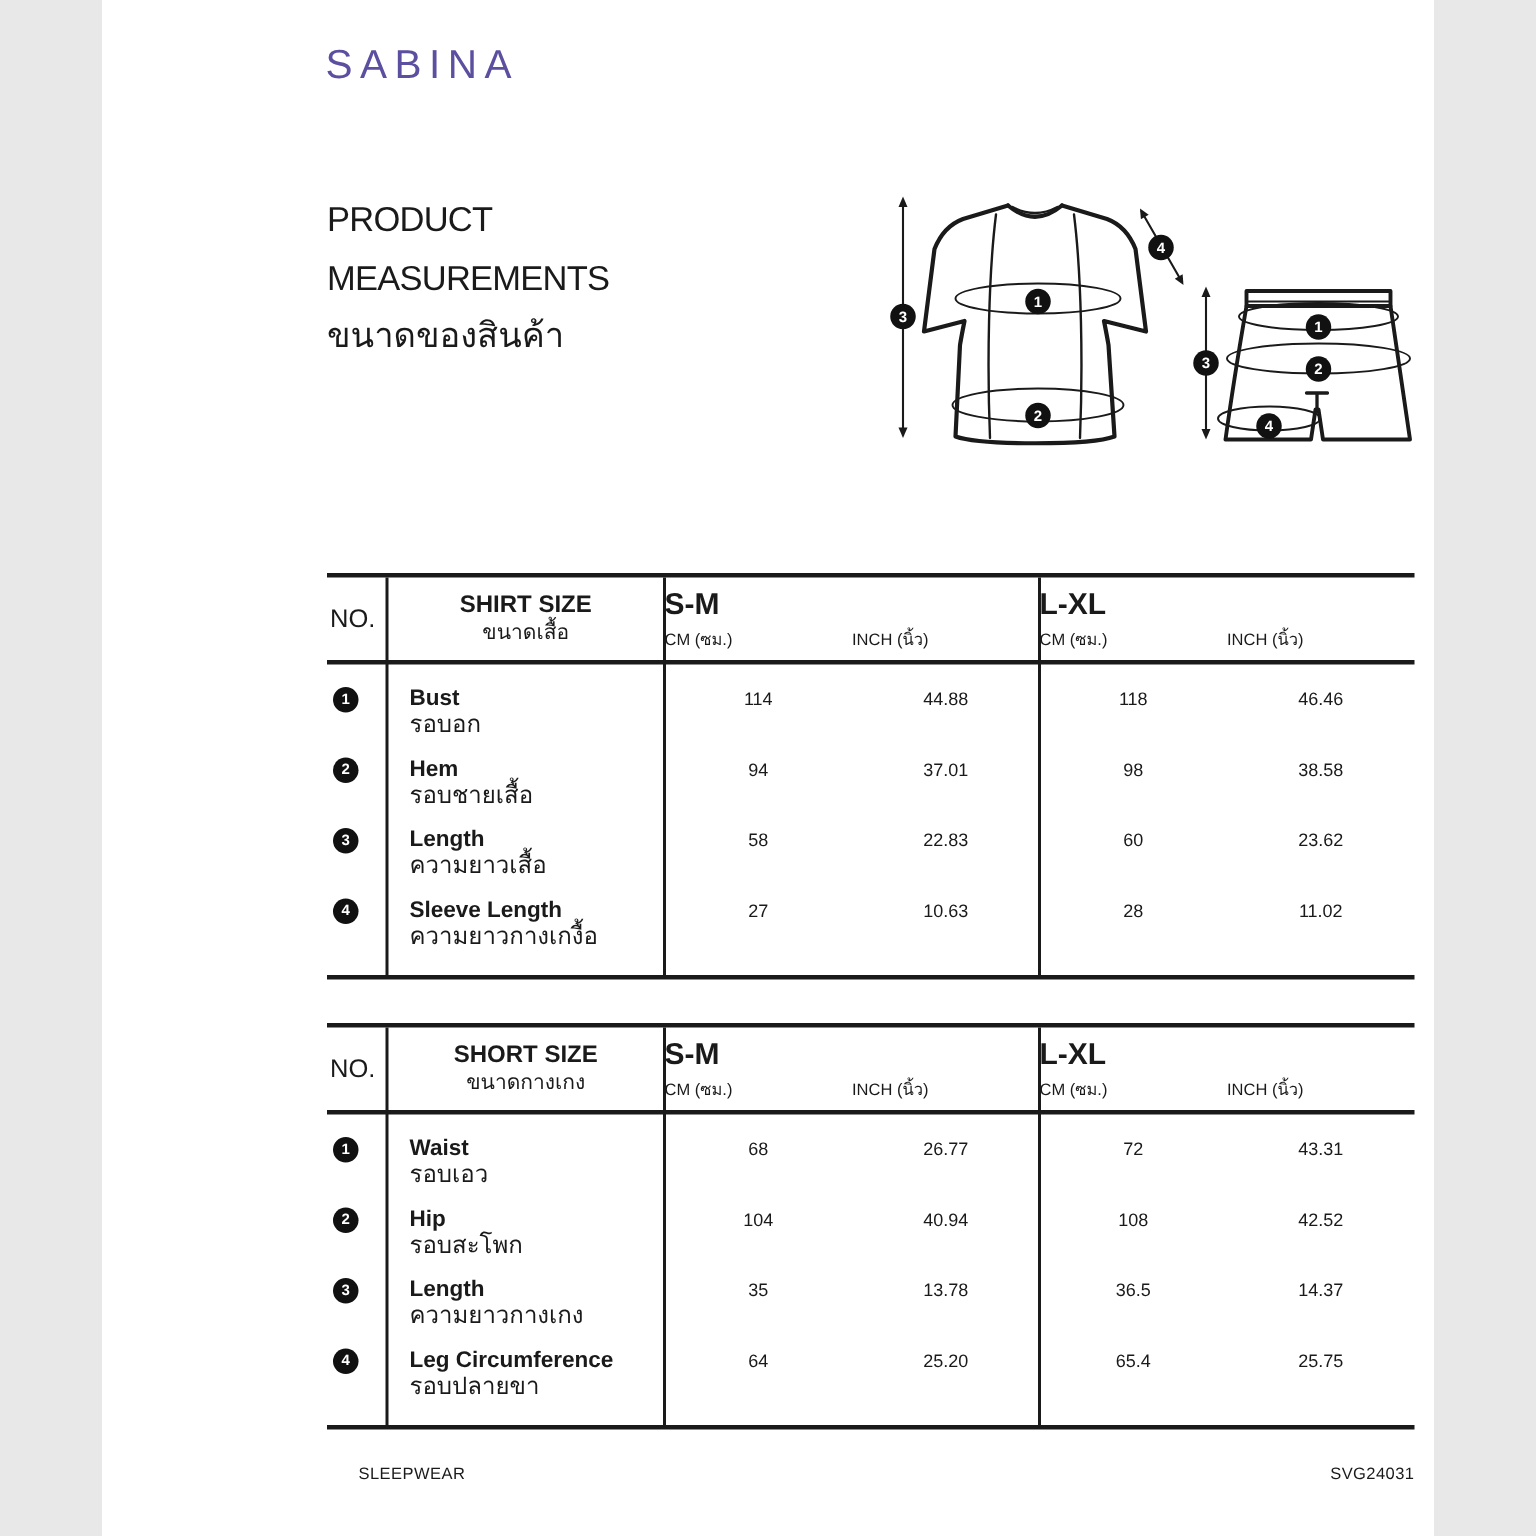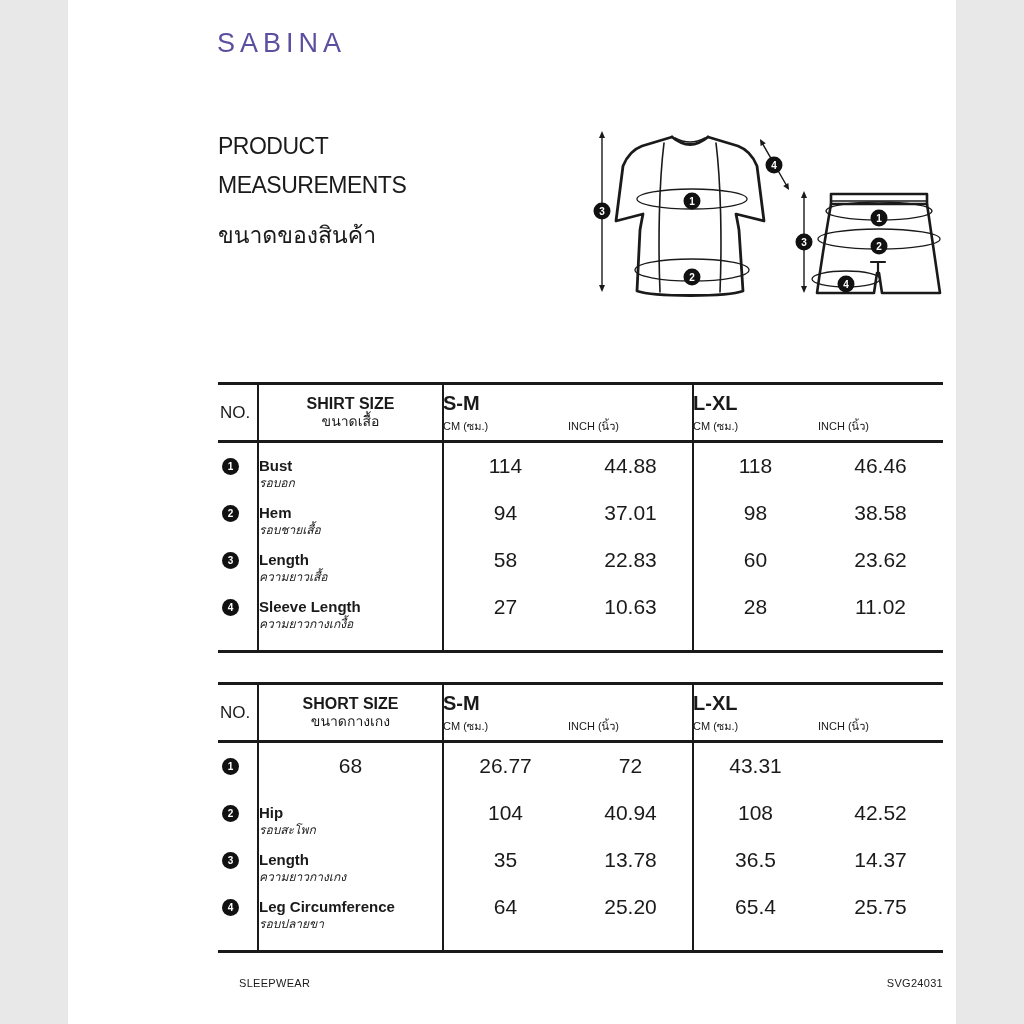--- a/index.html
+++ b/index.html
@@ -9,21 +9,21 @@
     margin:0 auto;
   }
   
   .brand{
     position:absolute;left:149px;top:28px;
     font-size:27px;font-weight:300;letter-spacing:5px;color:#5b4fa0;
   }
   
   .title{position:absolute;left:150px;top:127px;}
   .title .t-line{font-size:23px;font-weight:400;letter-spacing:-.5px;line-height:39px;}
-  .title .t-sub{margin-top:12px;font-size:23px;font-weight:400;}
+  .title .t-sub{font-size:23px;font-weight:400;}
   
   .diagram{position:absolute;left:520px;top:123px;width:370px;height:192px;}
   
   .mtable{position:absolute;left:150px;width:725px;
     border-top:3px solid #1a1a1a;border-bottom:3px solid #1a1a1a;}
   .mtable.t1{top:382px;height:265px;}
   .mtable.t2{top:682px;height:265px;}
   .vline{position:absolute;top:0;bottom:0;width:2px;background:#1a1a1a;}
   .vline.v1{left:39px;}
   .vline.v2{left:224px;}
@@ -43,24 +43,24 @@
   .tbody{padding-top:14px;}
   .trow{
     display:grid;grid-template-columns:40px 185px 125px 125px 125px 125px;
     height:47px;align-items:start;
   }
   .badge{
     width:17px;height:17px;border-radius:50%;background:#111;color:#fff;
     font-size:10px;font-weight:700;display:flex;align-items:center;justify-content:center;
     margin-left:4px;margin-top:1px;
   }
-  .rlabel{padding-left:1px;}
+  .rlabel{padding-left:15px;}
   .rlabel .en{font-size:15px;font-weight:700;line-height:18px;}
-  .rlabel .th{font-size:12px;font-weight:400;line-height:17px;font-style:italic;}
-  .val{font-size:21px;text-align:center;line-height:18px;}
+  .rlabel .th{font-size:16px;font-weight:400;line-height:17px;}
+  .val{font-size:12px;text-align:center;line-height:18px;}
   
   .footer{position:absolute;left:150px;top:977px;width:725px;display:flex;justify-content:space-between;}
   .footer span{font-size:11px;font-weight:500;letter-spacing:.3px;color:#1a1a1a;margin-left:21px;}
 </style>
 </head>
 <body>
 
 <div class="page">
 
   <div class="brand">SABINA</div>
@@ -248,20 +248,24 @@
         <div class="size">L-XL</div>
         <div class="units">
           <span>CM (ซม.)</span>
           <span>INCH (นิ้ว)</span>
         </div>
       </div>
     </div>
     <div class="tbody">
       <div class="trow">
         <div class="badge">1</div>
+        <div class="rlabel">
+            <div class="en">Waist</div>
+            <div class="th">รอบเอว</div>
+          </div>
         <div class="val">68</div>
         <div class="val">26.77</div>
         <div class="val">72</div>
         <div class="val">43.31</div>
       </div>
       <div class="trow">
         <div class="badge">2</div>
         <div class="rlabel">
             <div class="en">Hip</div>
             <div class="th">รอบสะโพก</div>

